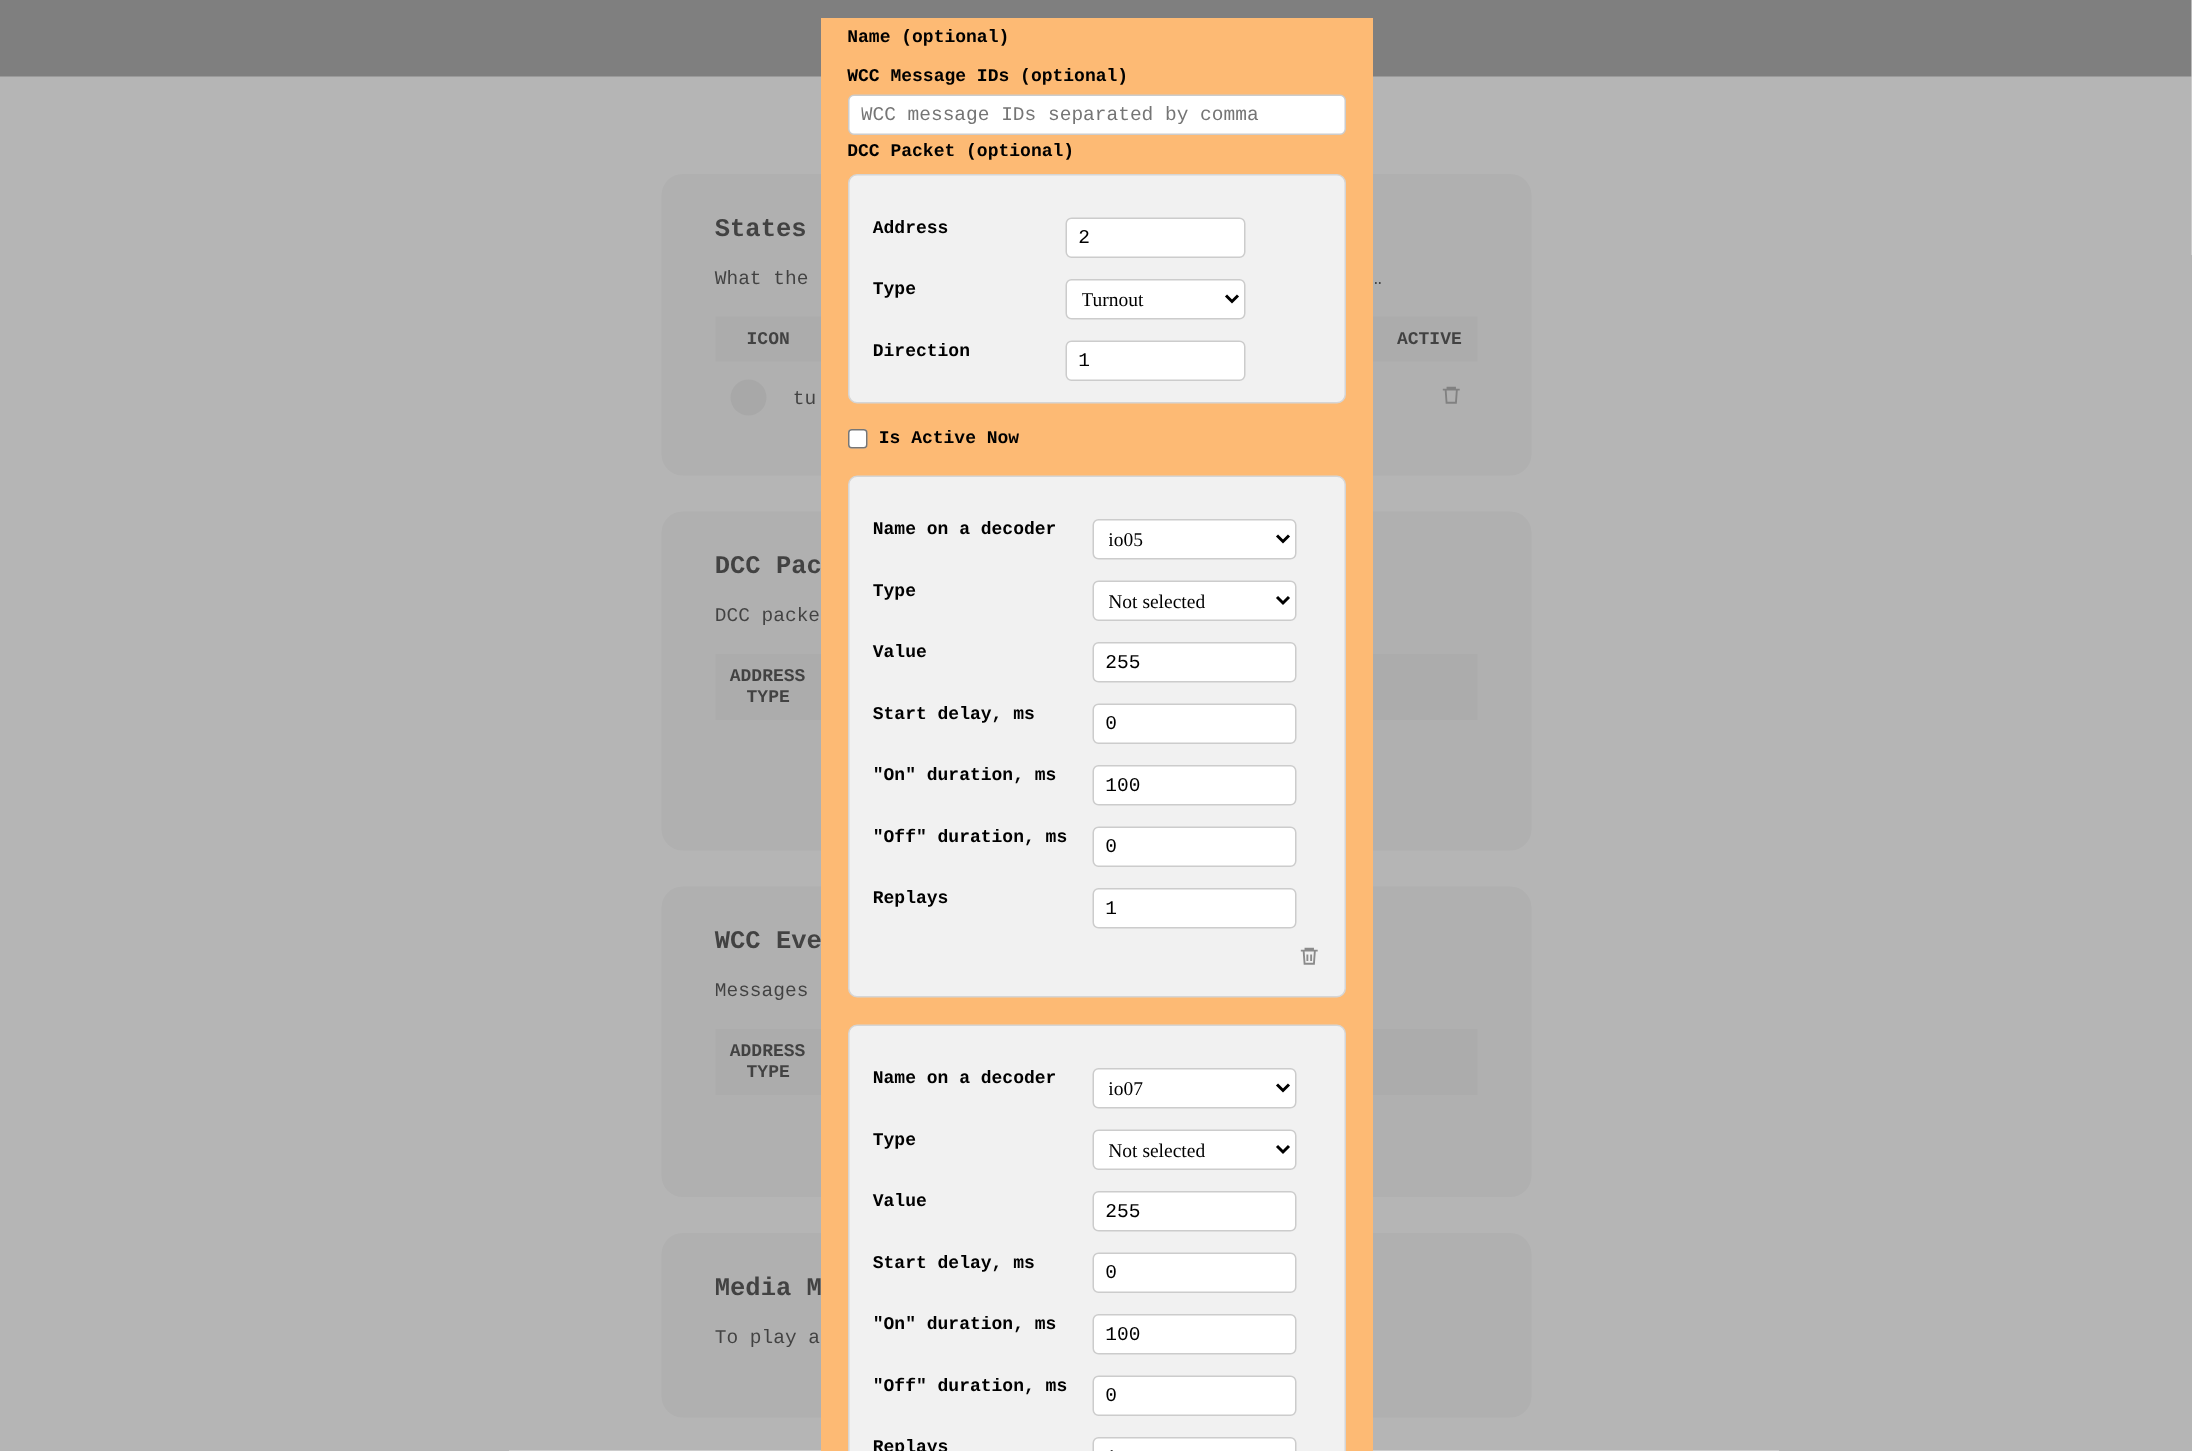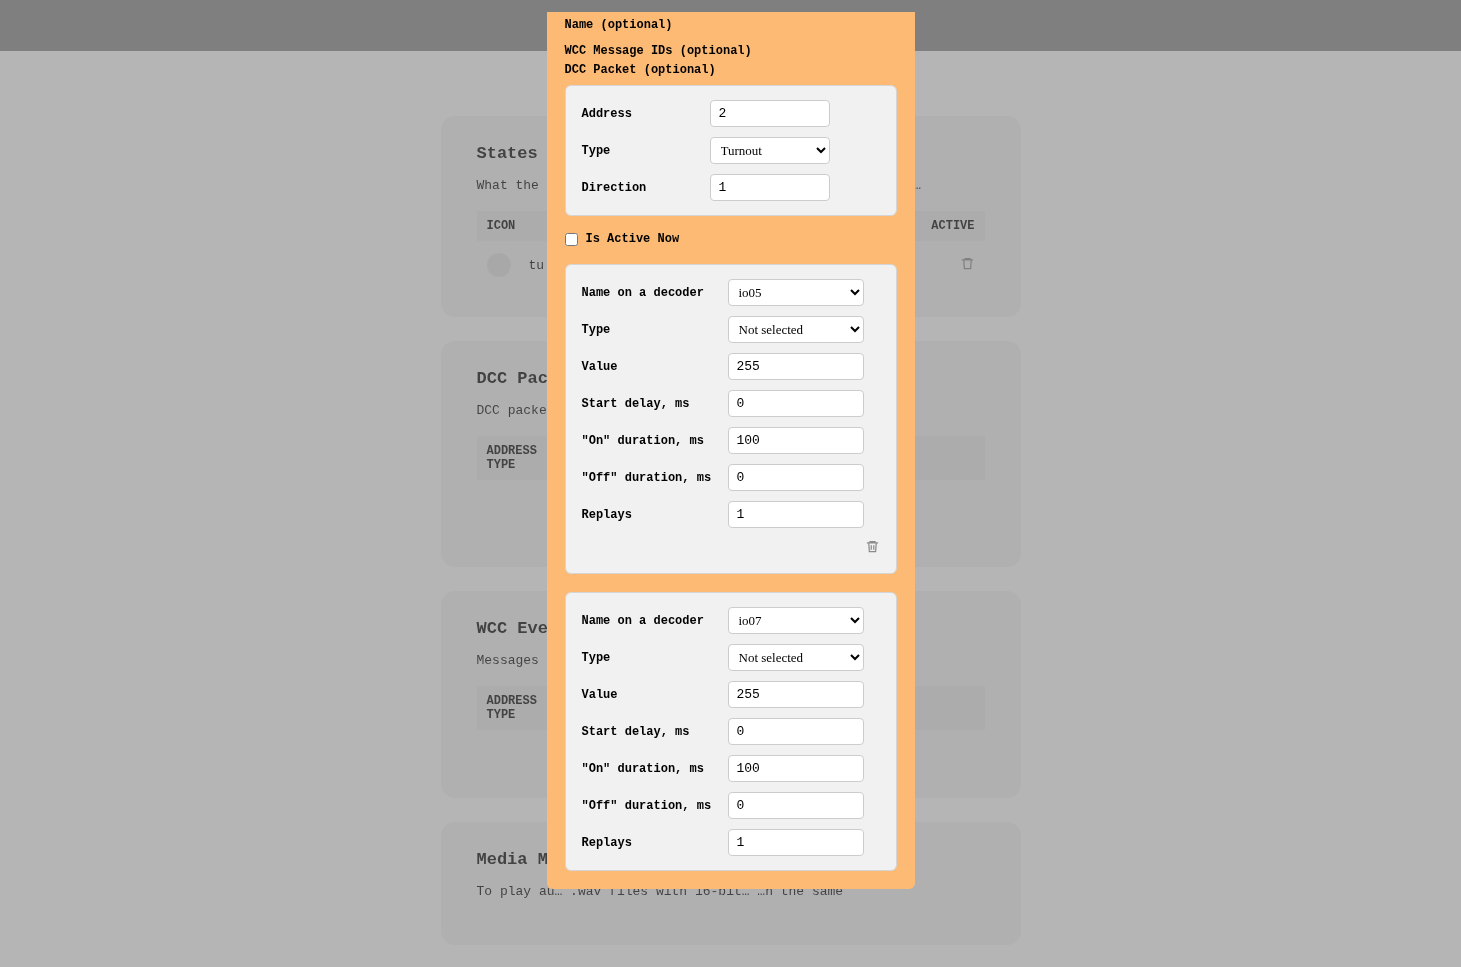--- a/index.html
+++ b/index.html
@@ -42,21 +42,21 @@
   margin-bottom: 16px;
 }
 .th-row {
   background: #eaeaea;
   padding: 8px 10px;
   display: flex;
   gap: 24px;
   font-weight: bold;
   font-size: 12px;
 }
-.th-row span:first-child { width: 40px; }
+.th-row span:first-child { width: 40px; text-align: right; }
 .th-row .spacer { flex: 1; }
 .row-tu {
   display: flex;
   align-items: center;
   padding: 12px 10px;
   gap: 18px;
 }
 .circle-icon {
   width: 24px; height: 24px;
   border-radius: 50%;
@@ -95,22 +95,23 @@
 }
 .dcc-box, .output-box {
   background: #f1f1f1;
   border: 1px solid #d5d5d5;
   border-radius: 6px;
   padding: 14px 16px;
   margin-top: 8px;
 }
 .field-row {
   display: flex;
-  align-items: center;
+  align-items: flex-start;
   margin-bottom: 10px;
+  margin-top: 14px;
 }
 .field-row:last-child { margin-bottom: 0; }
 .field-row label {
   flex: 0 0 128px;
   font-weight: bold;
   font-size: 12px;
 }
 .field-row input, .field-row select {
   flex: 0 0 120px;
   padding: 4px 6px;
@@ -214,20 +215,21 @@
 
 </div>
 
 <div class="overlay"></div>
 
 <div class="modal">
 
   <label class="modal-label">Name (optional)</label>
 
   <label class="modal-label" style="margin-top:12px;">WCC Message IDs (optional)</label>
+  <input type="text" placeholder="WCC message IDs separated by comma" style="">
 
   <label class="modal-label" style="margin-top:4px;">DCC Packet (optional)</label>
   <div class="dcc-box">
     <div class="field-row">
       <label>Address</label>
       <input type="text" value="2" style="">
     </div>
     <div class="field-row">
       <label>Type</label>
       <select>

